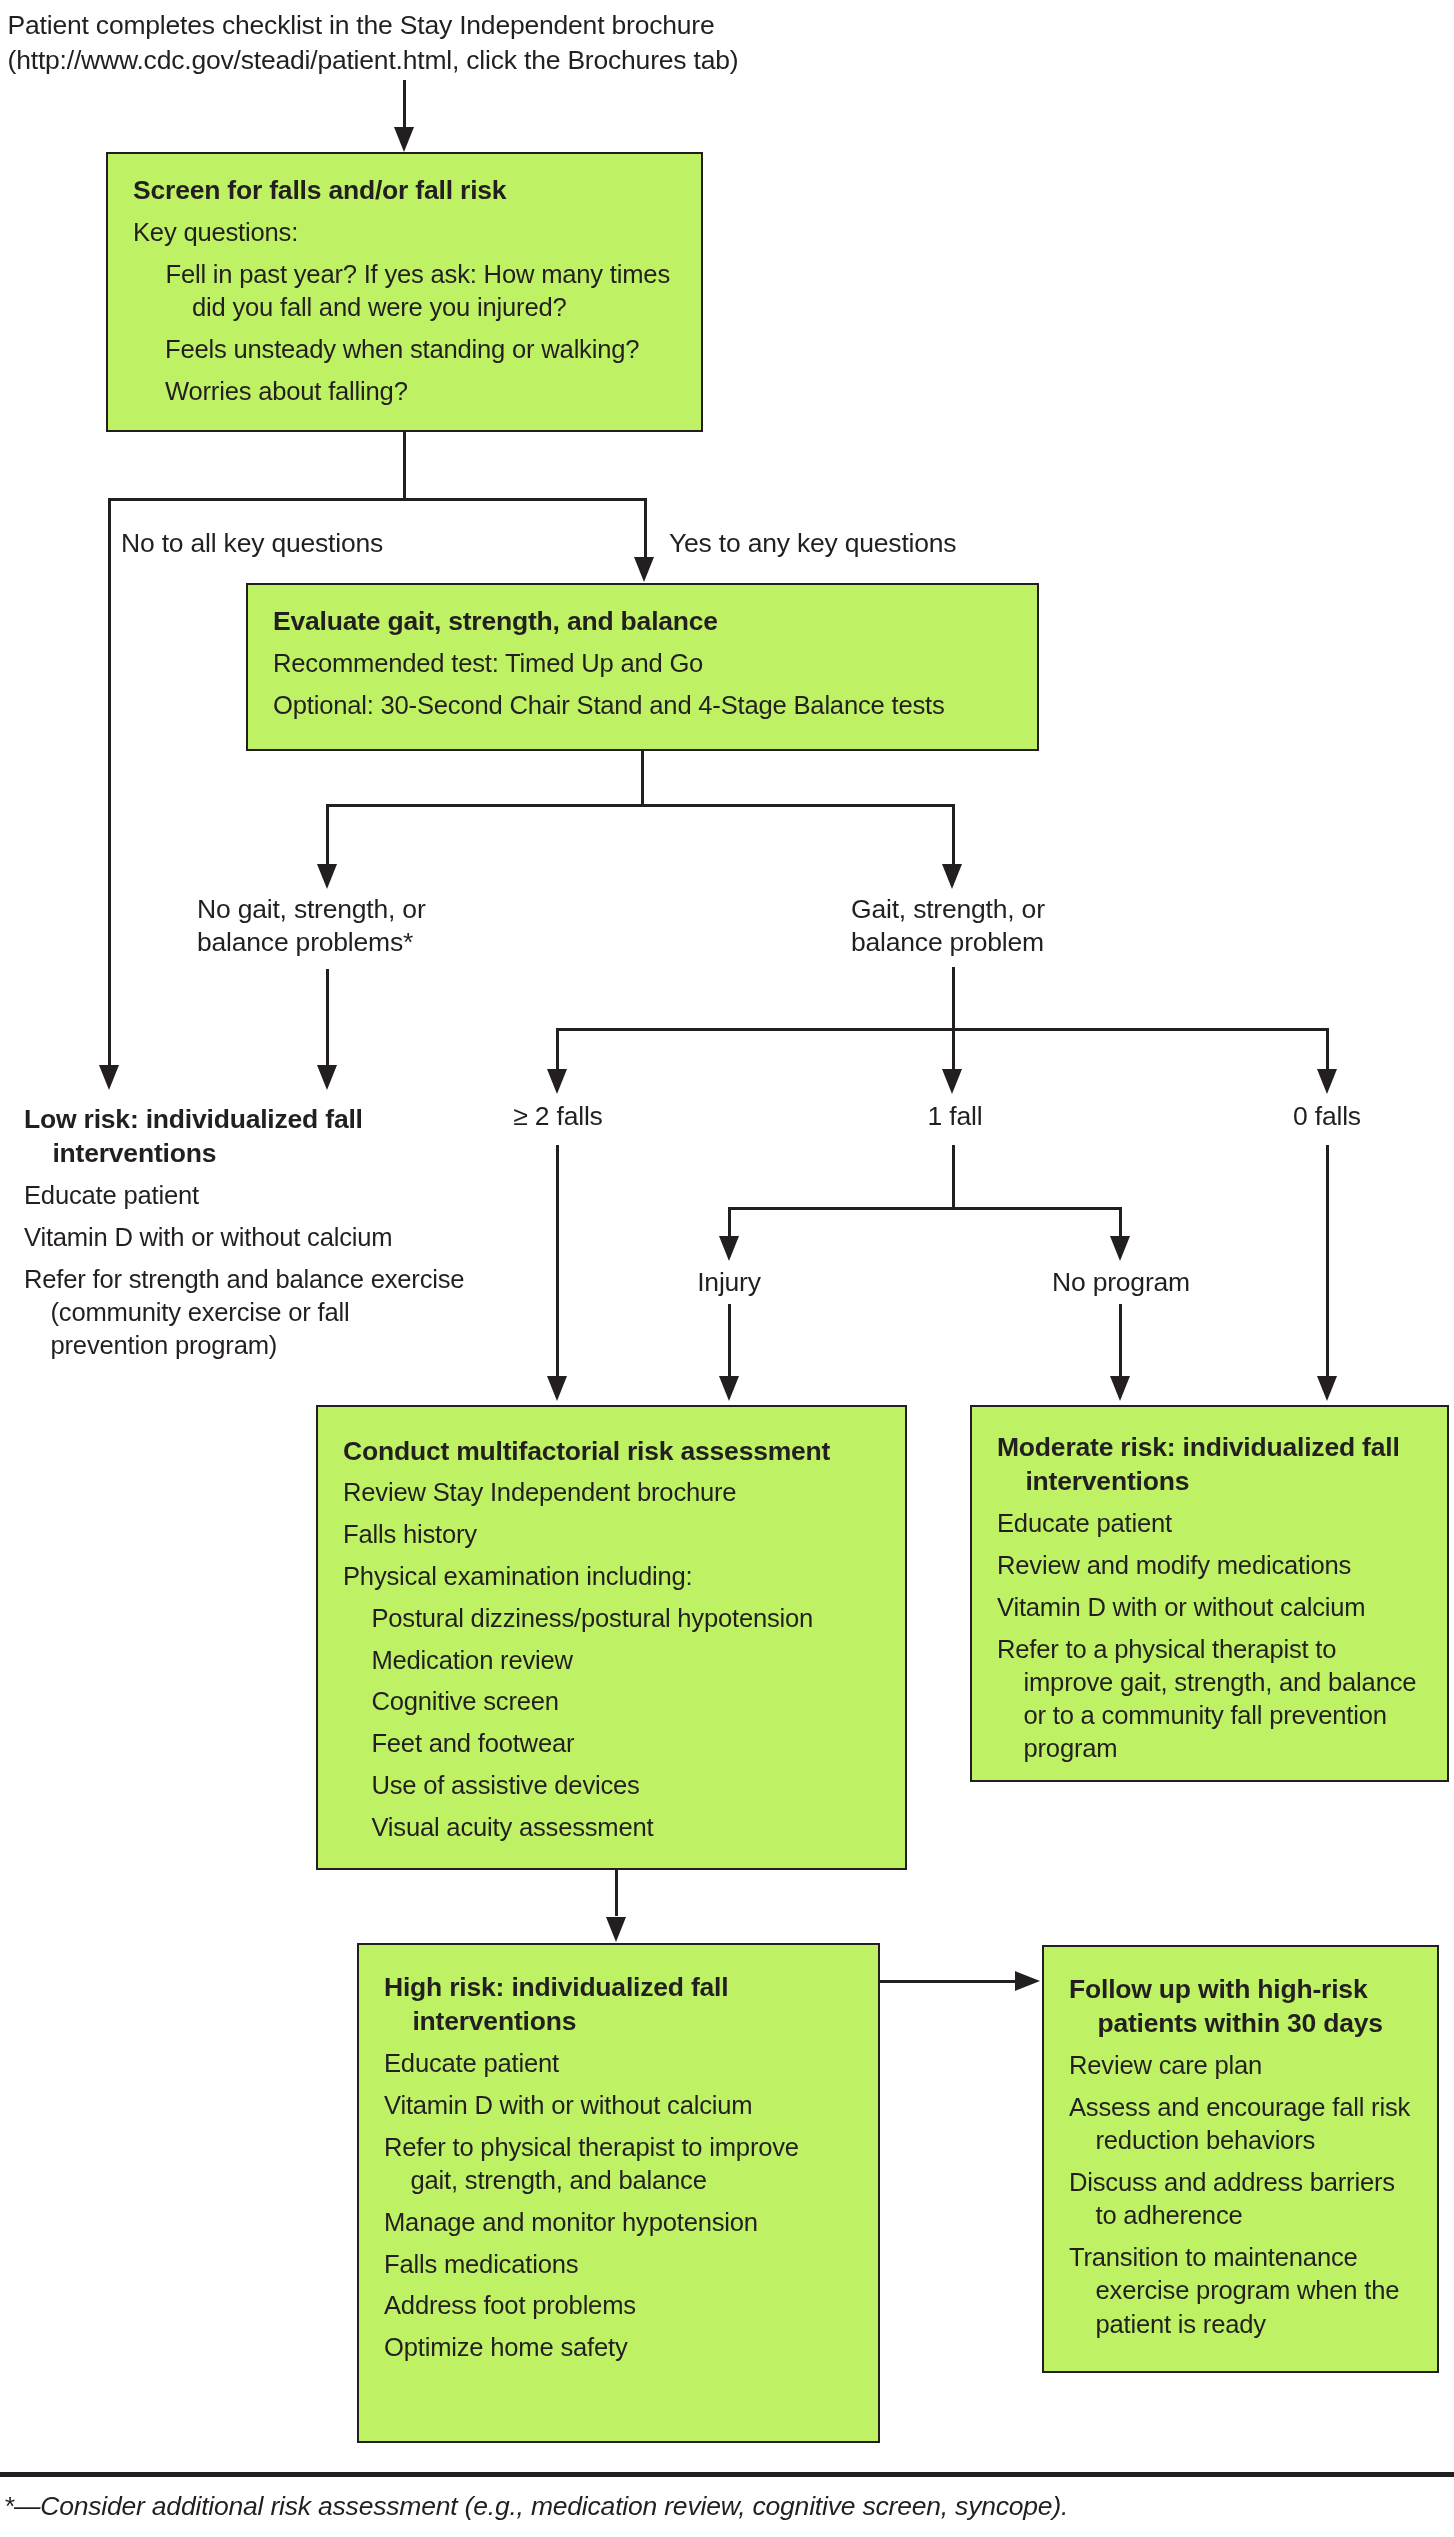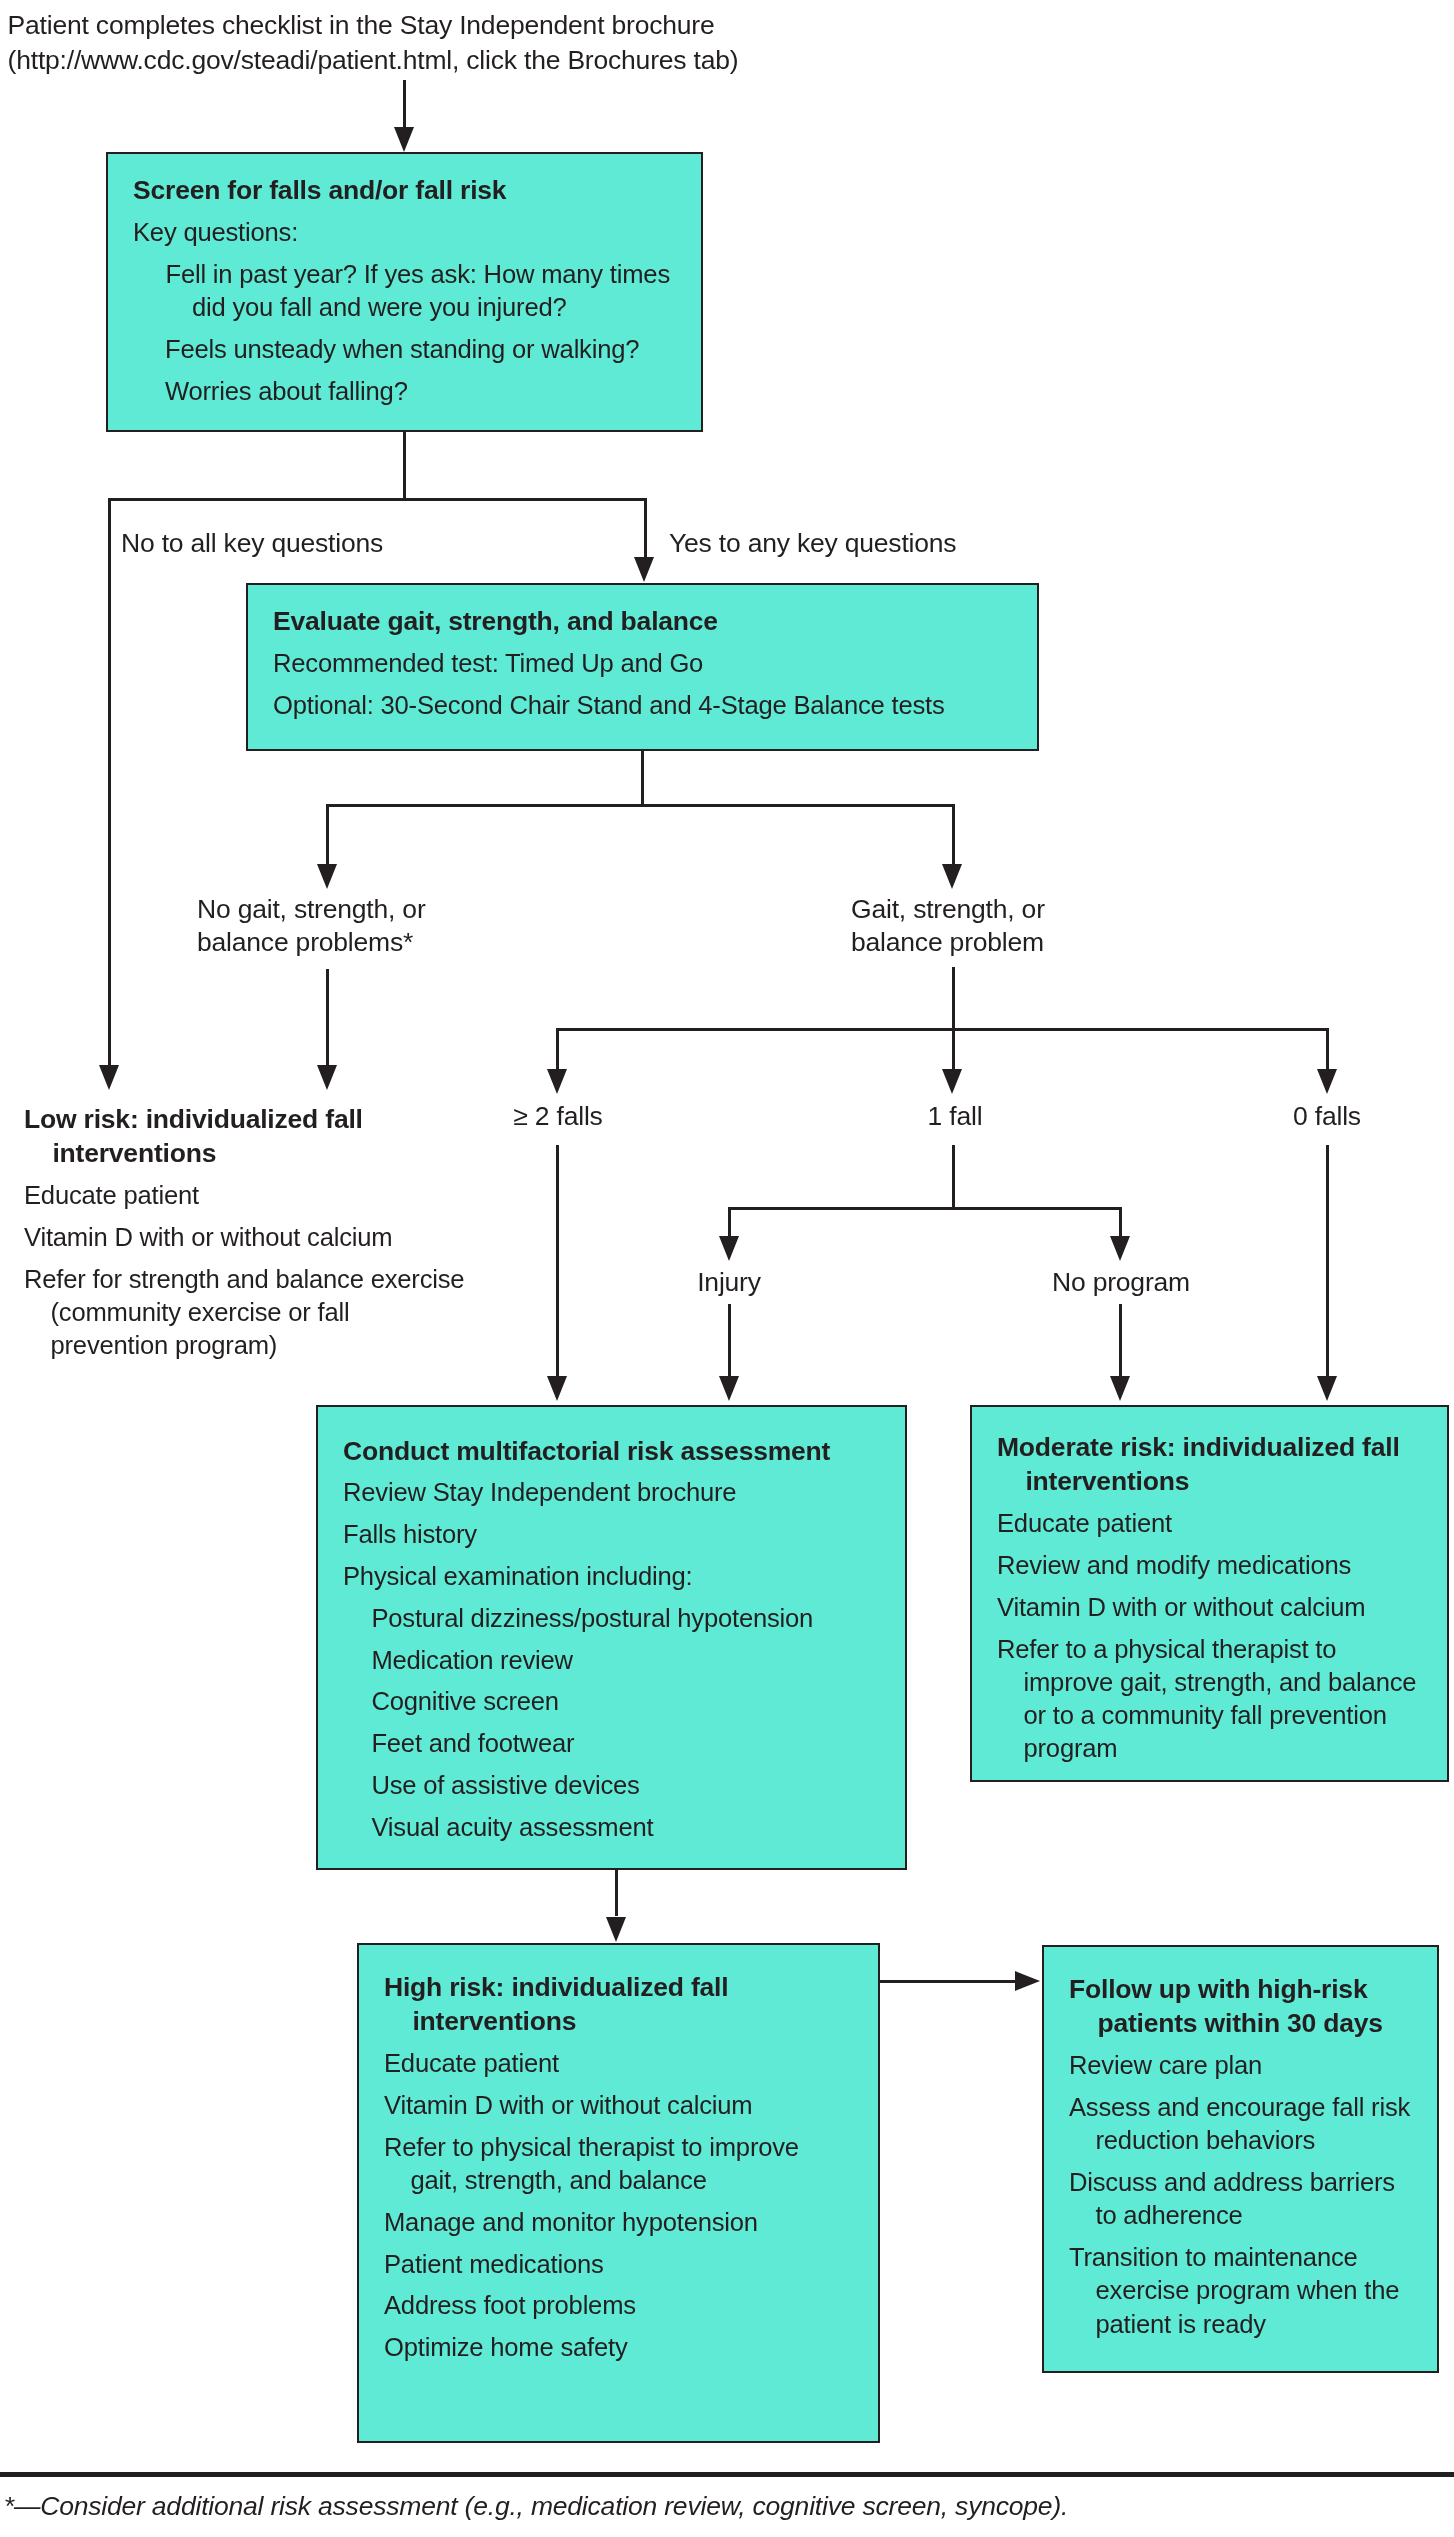--- a/index.html
+++ b/index.html
@@ -4,21 +4,21 @@
 <style>
   html,body{margin:0;padding:0;background:#ffffff;}
   #stage{
     position:relative;width:1454px;height:2538px;background:#ffffff;
     font-family:"Liberation Sans","DejaVu Sans",sans-serif;
     color:#231f20;letter-spacing:-0.2px;
   }
   .intro{position:absolute;left:7.6px;top:7.6px;width:777px;font-size:26.5px;line-height:1.33;}
   .box{
     position:absolute;border:2.8px solid #231f20;box-sizing:border-box;
-    padding:19px 25px;background:#5eead4;
+    padding:19px 25px;background:#bef264;
   }
   .box-title{font-size:26.5px;font-weight:700;line-height:1.3;margin-bottom:8.5px;}
   .box-title.hang{padding-left:28.4px;text-indent:-28.4px;}
   .bitem{font-size:25.6px;line-height:1.3;margin-top:8.5px;}
   .ind1{padding-left:32px;}
   .ind1.hang{padding-left:59px;text-indent:-26.5px;}
   .ind2{padding-left:28.4px;}
   .hang0{padding-left:26.5px;text-indent:-26.5px;}
   .textblock{position:absolute;}
   .tb-title{font-size:26.5px;font-weight:700;line-height:1.3;padding-left:28.4px;text-indent:-28.4px;margin-bottom:8.5px;}
@@ -153,21 +153,21 @@
 
   <div class="vline" style="left:615px;top:1870px;height:46px;"></div>
   <div class="arr-down" style="left:606px;top:1917px;"></div>
 
   <div class="box" style="left:357px;top:1943px;width:523px;height:500px;padding-top:25px;">
     <div class="box-title hang">High risk: individualized fall interventions</div>
     <div class="bitem">Educate patient</div>
     <div class="bitem">Vitamin D with or without calcium</div>
     <div class="bitem hang0">Refer to physical therapist to improve gait, strength, and balance</div>
     <div class="bitem">Manage and monitor hypotension</div>
-    <div class="bitem">Patient medications</div>
+    <div class="bitem">Falls medications</div>
     <div class="bitem">Address foot problems</div>
     <div class="bitem">Optimize home safety</div>
   </div>
 
   <div class="hline" style="left:878px;top:1980px;width:140px;"></div>
   <div class="arr-right" style="left:1015px;top:1971px;"></div>
 
   <div class="box" style="left:1042px;top:1945px;width:397px;height:428px;padding-top:25px;">
     <div class="box-title hang">Follow up with high-risk patients within 30 days</div>
     <div class="bitem">Review care plan</div>

